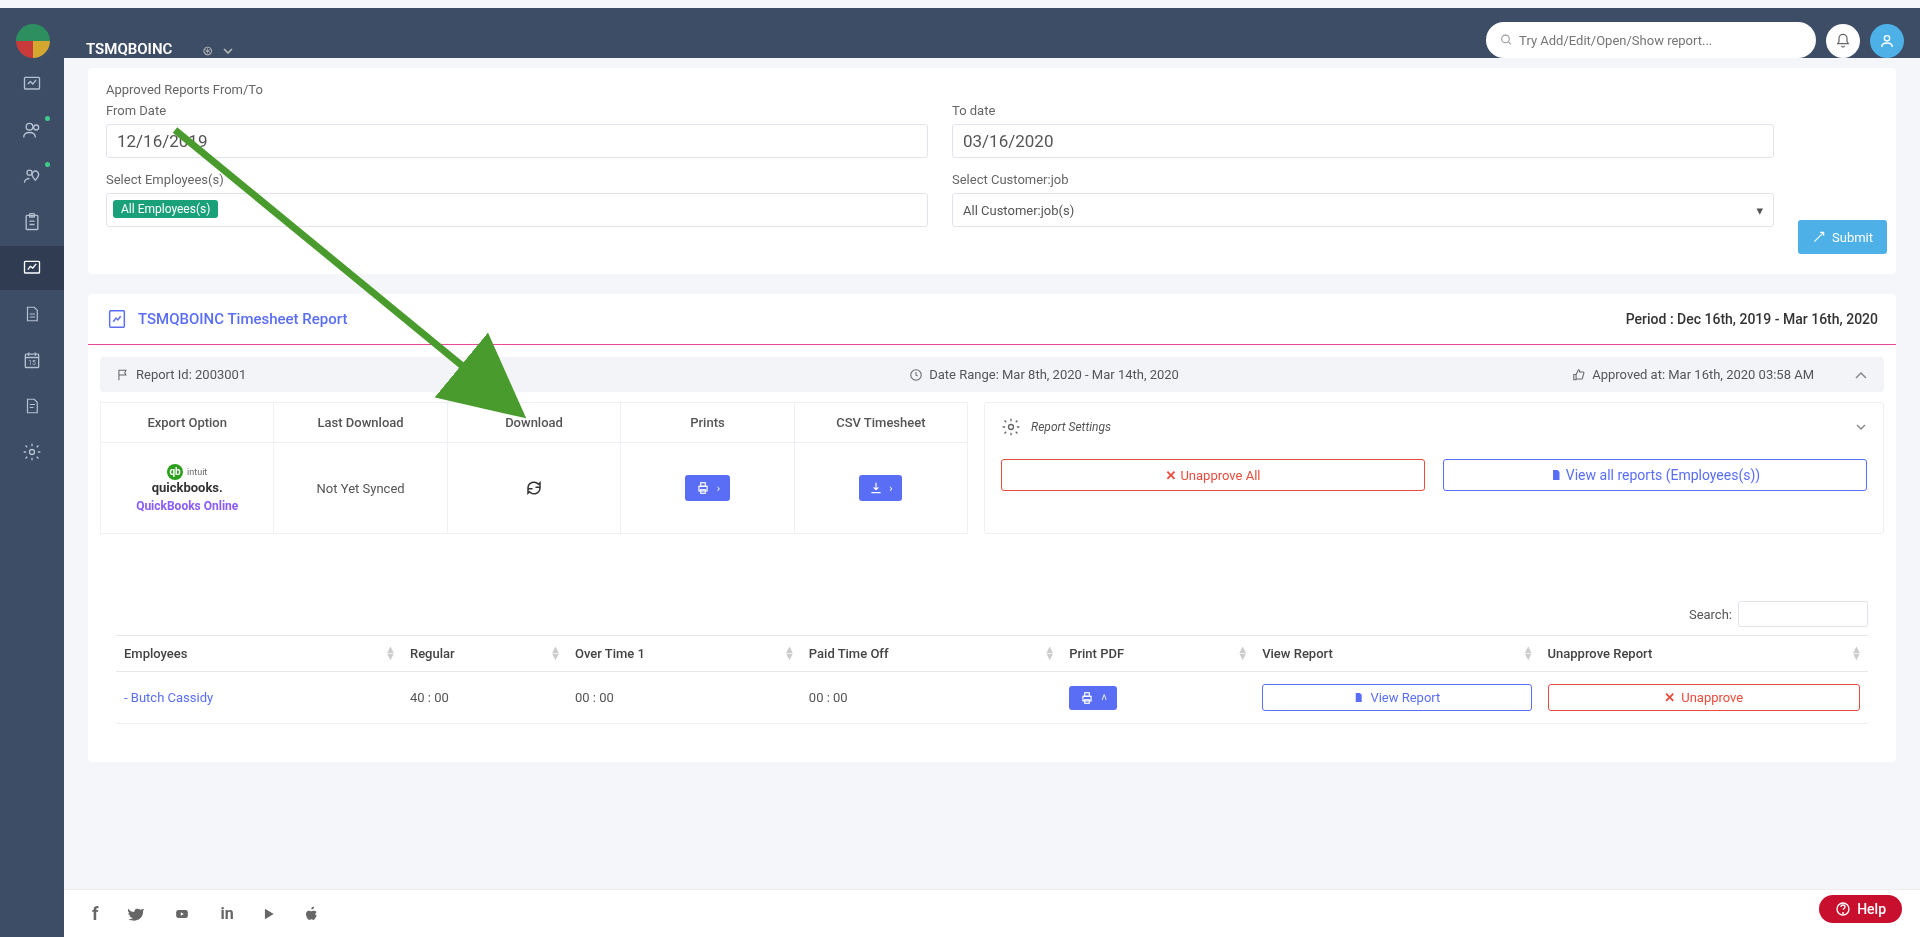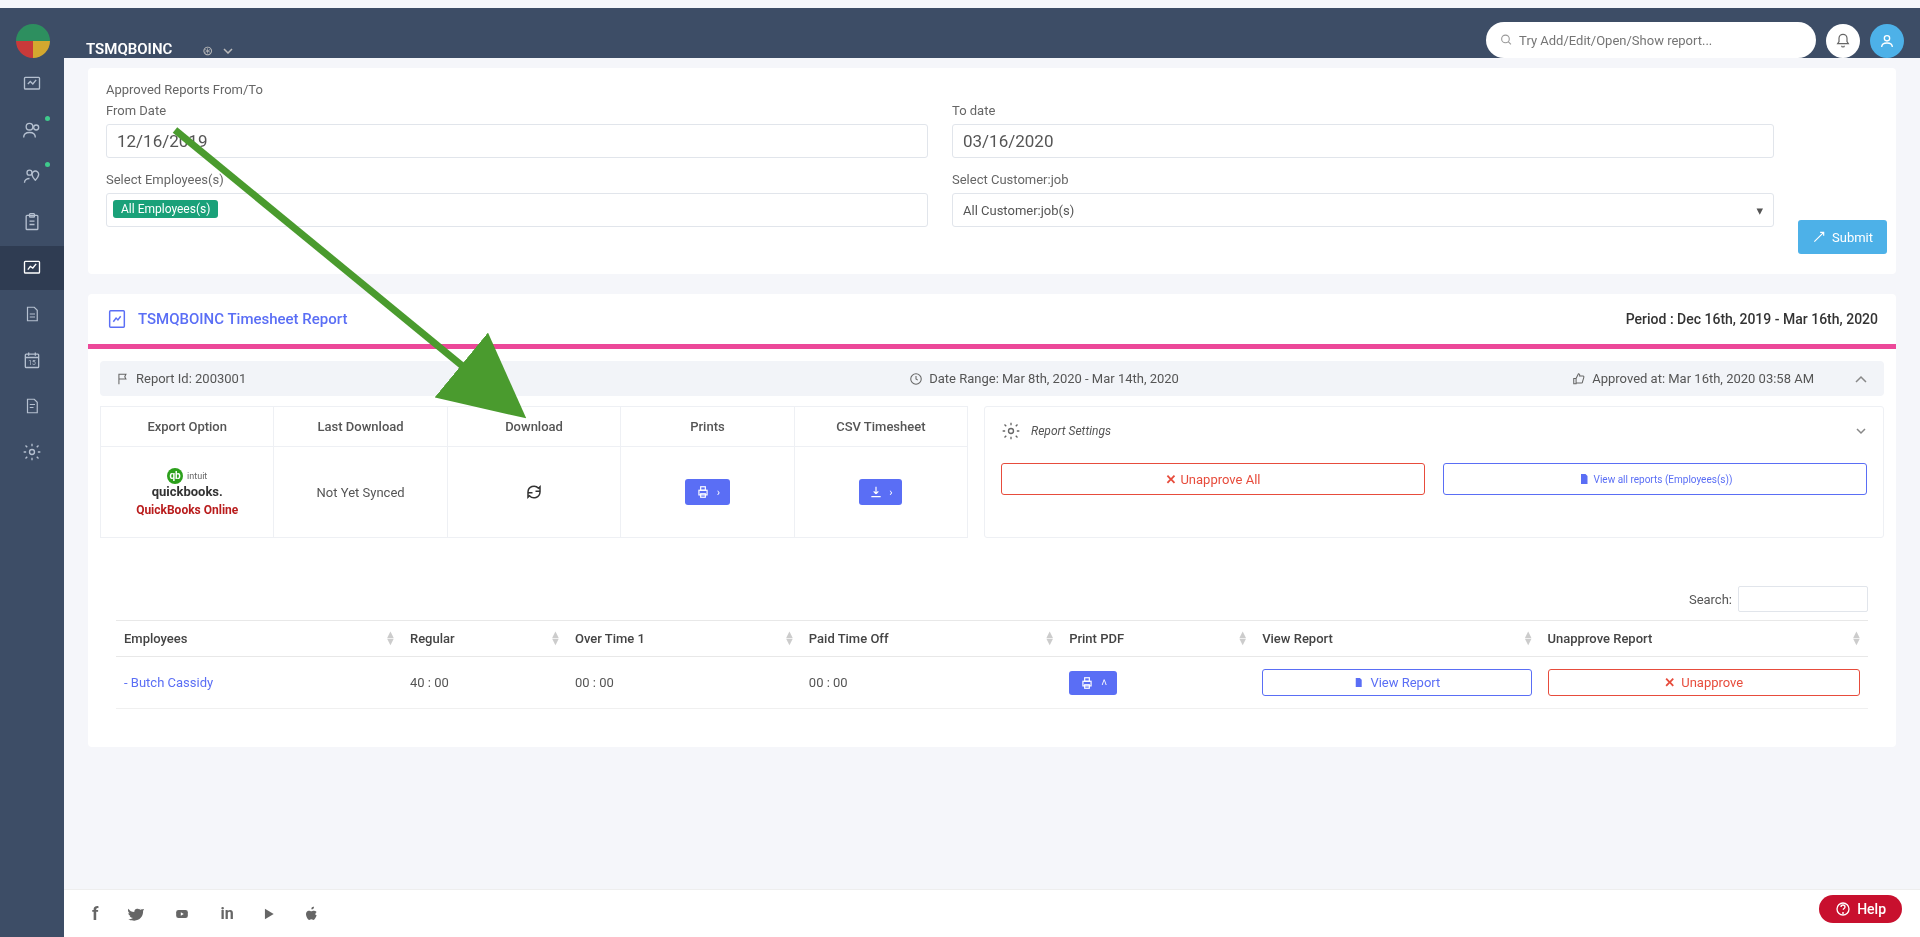--- a/index.html
+++ b/index.html
@@ -33,48 +33,48 @@
 .input { width: 100%; border: 1px solid #e1e5eb; border-radius: 3px; height: 34px; padding: 0 10px; font-size: 17px; color: #555; background:#fff; }
 .select { width: 100%; border: 1px solid #e1e5eb; border-radius: 3px; height: 34px; padding: 0 10px; font-size: 13px; color: #555; display: flex; align-items: center; justify-content: space-between; background:#fff; cursor:pointer;}
 .tag-input { width: 100%; border: 1px solid #e1e5eb; border-radius: 3px; min-height: 34px; padding: 4px 6px; background:#fff;}
 .tag { display: inline-block; background: #1aa179; color: #fff; font-size: 12px; padding: 2px 8px; border-radius: 3px; }
 .btn { border: none; border-radius: 3px; padding: 0 14px; height: 34px; font-size: 13px; cursor: pointer; display: inline-flex; align-items: center; gap: 6px; margin-top: 48px; }
 .btn-primary { background: #4db1e8; color: #fff; }
 .submit-row { display: flex; align-items: flex-end; }
 
 
 .report-card { }
-.report-heading { display: flex; align-items: center; justify-content: space-between; padding: 14px 18px; border-bottom: 5px solid #ec4899;}
+.report-heading { display: flex; align-items: center; justify-content: space-between; padding: 14px 18px; border-bottom: 1px solid #ec4899;}
 .report-title { color: #5a6ef5; font-size: 15px; font-weight: 500; display: flex; align-items: center; gap: 10px; }
 .period { color: #333; font-size: 14px; font-weight: 500; }
 
 .report-body { padding: 12px 12px 30px; }
 .meta-bar { background: #f2f4f8; border-radius: 4px; padding: 10px 16px; display: flex; align-items: center; font-size: 13px; color: #555; margin-bottom: 10px;}
 .meta-item { display: flex; align-items: center; gap: 6px; }
 .meta-spacer { flex: 1; }
 
 .export-row { display: flex; gap: 16px; margin-bottom: 16px; }
 .export-table { flex: 1; border: 1px solid #eef0f4; border-top:1px solid #eef0f4; display: flex; }
 .export-col { flex: 1; border-right: 1px solid #eef0f4; display: flex; flex-direction: column; }
 .export-col:last-child { border-right: none; }
 .export-head { text-align: center; font-size: 13px; color: #555; padding: 12px 4px; border-bottom: 1px solid #eef0f4; font-weight:500;}
 .export-cell { flex: 1; display: flex; flex-direction: column; align-items: center; justify-content: center; padding: 14px 4px; min-height: 90px; font-size: 13px; color: #555;}
 .qb-logo { font-weight: 700; color: #333; font-size: 13px;}
-.qb-sub { font-weight: 700; color: #b91c1c; font-size: 12px; margin-top:4px;}
+.qb-sub { font-weight: 700; color: #8b5cf6; font-size: 12px; margin-top:4px;}
 .icon-btn { background: #5a6ef5; color: #fff; border-radius: 3px; padding: 6px 10px; display: inline-flex; align-items: center; gap: 6px; cursor: pointer; font-size: 14px;}
 
 .settings-panel { flex: 1; border: 1px solid #eef0f4; border-radius: 3px; padding: 14px 16px;}
 .settings-head { display: flex; align-items: center; gap: 10px; color: #555; font-size: 12px; cursor: pointer; font-style: italic;}
 .action-row { display: flex; gap: 18px; margin-top: 22px;}
 .btn-outline-red { flex:1; border: 1px solid #e74c3c; color: #e74c3c; background: #fff; border-radius: 3px; height: 32px; font-size: 13px; display:flex;align-items:center;justify-content:center;gap:4px;cursor:pointer;}
-.btn-outline-blue { flex:1; border: 1px solid #5a6ef5; color: #5a6ef5; background: #fff; border-radius: 3px; height: 32px; font-size: 10px; display:flex;align-items:center;justify-content:center;gap:4px;cursor:pointer;}
+.btn-outline-blue { flex:1; border: 1px solid #5a6ef5; color: #5a6ef5; background: #fff; border-radius: 3px; height: 32px; font-size: 14px; display:flex;align-items:center;justify-content:center;gap:4px;cursor:pointer;}
 
 
 .table-wrap { background: #fff; border-radius: 4px; padding: 8px 16px; margin-top:40px;}
-.table-search { display: flex; justify-content: flex-end; align-items: center; gap: 6px; font-size: 13px; color: #555; margin-bottom: 8px;}
+.table-search { display: flex; justify-content: flex-end; align-items: center; gap: 6px; font-size: 13px; color: #555; margin-bottom: 8px; margin-top: 19px;}
 .table-search input { border: 1px solid #e1e5eb; height: 26px; border-radius: 2px; padding: 0 6px; width: 130px;}
 table.data { width: 100%; border-collapse: collapse; font-size: 13px;}
 table.data th { text-align: left; padding: 10px 8px; color: #444; border-top: 1px solid #e8e8e8; border-bottom: 1px solid #e8e8e8; font-weight: 500; position:relative;}
 table.data th .sort { position:absolute; right:6px; top:10px; color:#ccc; font-size:11px; line-height:7px;}
 table.data td { padding: 12px 8px; color: #555; border-bottom: 1px solid #f0f0f0;}
 .link { color: #5a6ef5; cursor: pointer;}
 .btn-sm-primary { background: #5a6ef5; color: #fff; border-radius: 3px; padding: 5px 10px; display:inline-flex;align-items:center;gap:6px;cursor:pointer;font-size:13px;border:none;}
 .btn-sm-outline-blue { border: 1px solid #5a6ef5; color: #5a6ef5; background:#fff; border-radius: 3px; padding: 5px 0; width:100%; display:inline-flex;align-items:center;justify-content:center;gap:6px;cursor:pointer;font-size:13px;}
 .btn-sm-outline-red { border: 1px solid #e74c3c; color: #e74c3c; background:#fff; border-radius: 3px; padding: 5px 0; width:100%; display:inline-flex;align-items:center;justify-content:center;gap:6px;cursor:pointer;font-size:13px;}
 

